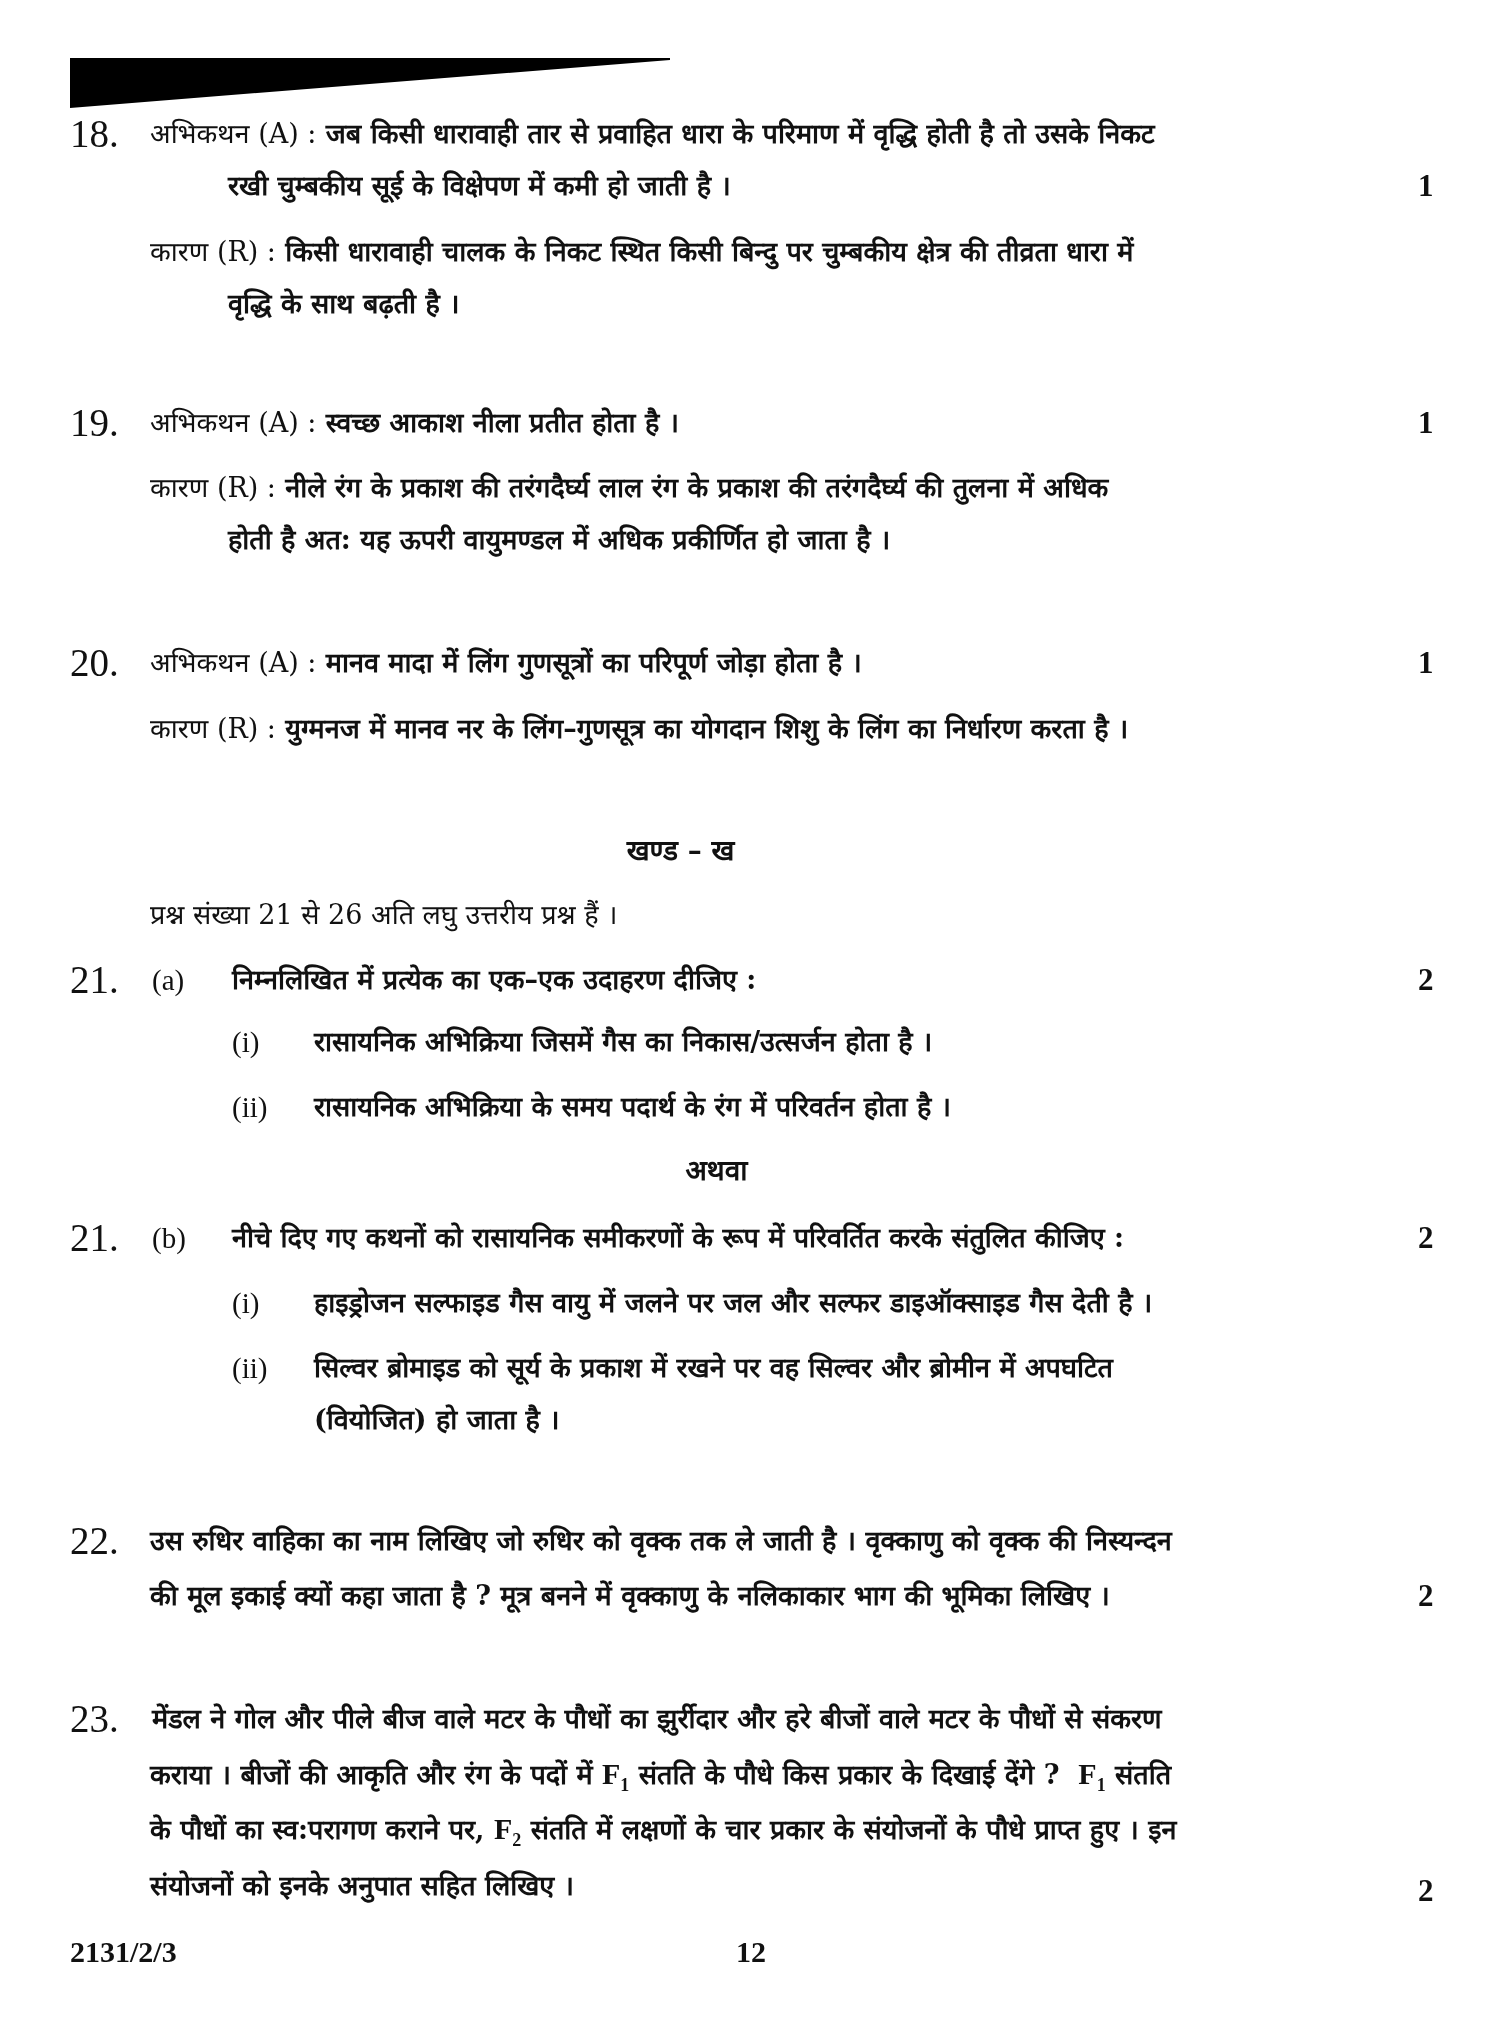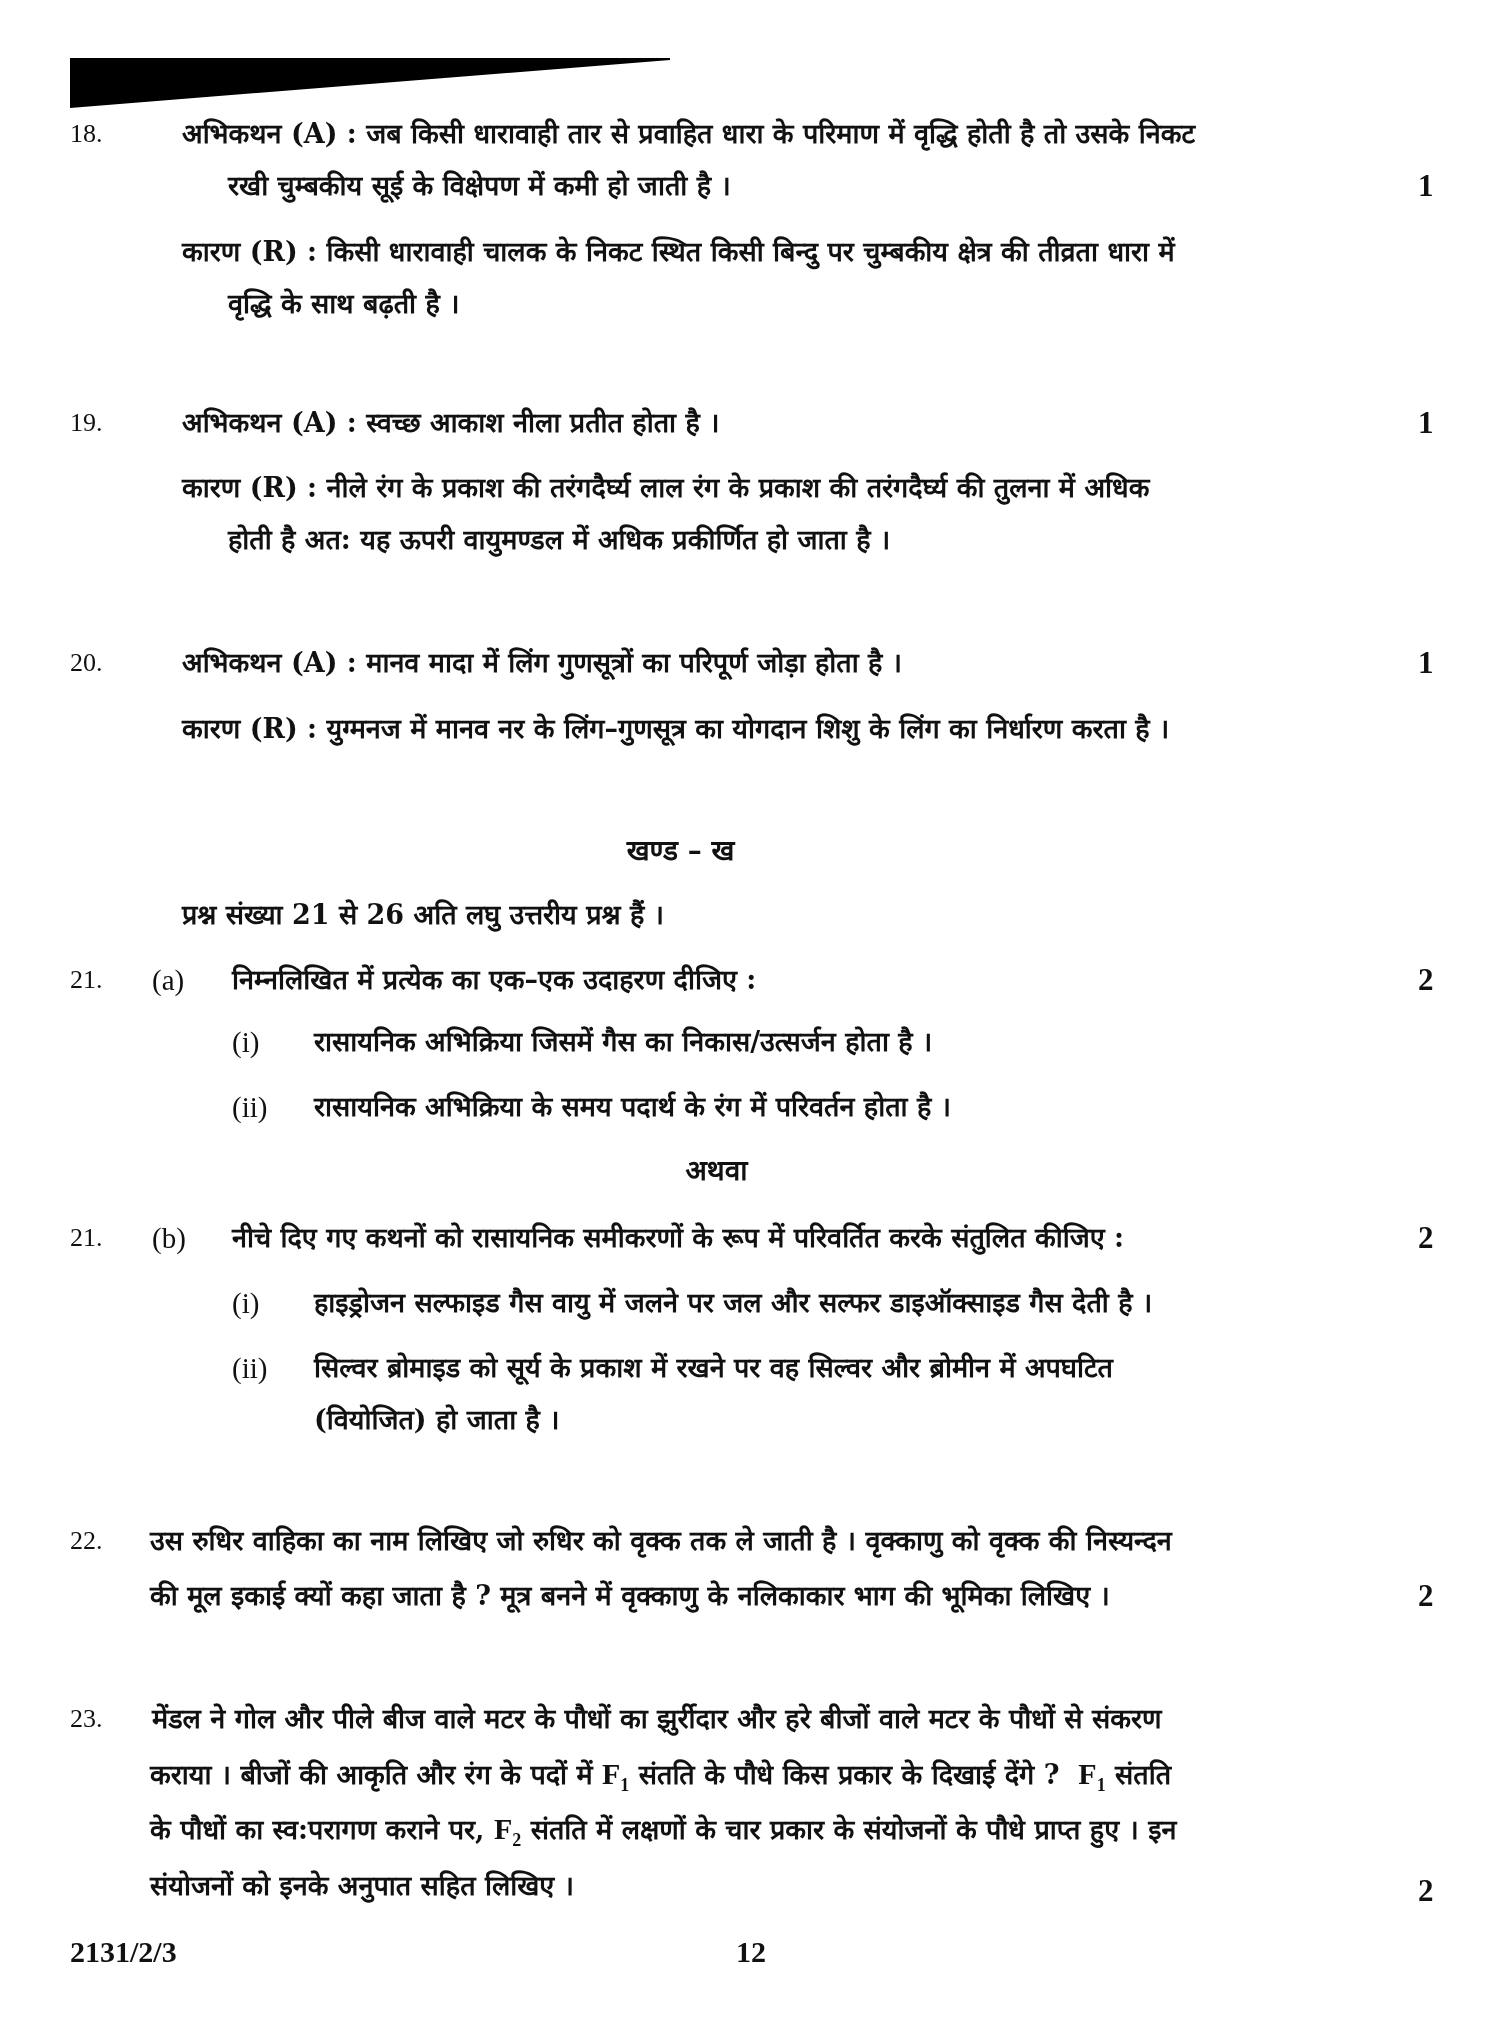--- a/index.html
+++ b/index.html
@@ -9,24 +9,24 @@
       color: #111111;
     }
     .page { position: absolute; left: 0; top: 0; width: 1505px; height: 2034px; }
     .wedge {
       position: absolute; left: 70px; top: 58px; width: 600px; height: 50px;
     }
     .q {
       position: absolute; left: 0; width: 1505px;
       font-size: 27px; line-height: 62px; font-weight: 600;
     }
-    .qnum { position: absolute; left: 70px; font-family: "Liberation Serif", serif; font-weight: 400; font-size: 26px; }
+    .qnum { position: absolute; left: 70px; font-family: "Liberation Serif", serif; font-weight: 400; font-size: 39px; }
     .marks { position: absolute; left: 1418px; font-family: "Liberation Serif", serif; font-weight: 700; font-size: 31px; }
     .line { position: absolute; white-space: nowrap; }
-    .lbl { font-weight: 700; margin-left: 32px; }
+    .lbl { font-weight: 400; }
     .sub { position: absolute; font-family: "Liberation Serif", serif; font-weight: 400; font-size: 29px; }
     .center { position: absolute; left: 0; width: 1361px; text-align: center; font-weight: 800; font-size: 28px; }
     .footer { position: absolute; top: 1935px; font-family: "Liberation Serif", serif; font-weight: 700; font-size: 30px; }
     sub.s { font-size: 18px; font-family: "Liberation Serif", serif; }
     .F { font-family: "Liberation Serif", serif; font-size: 30px; }
   </style>
 </head>
 <body>
 
 <div class="page">

